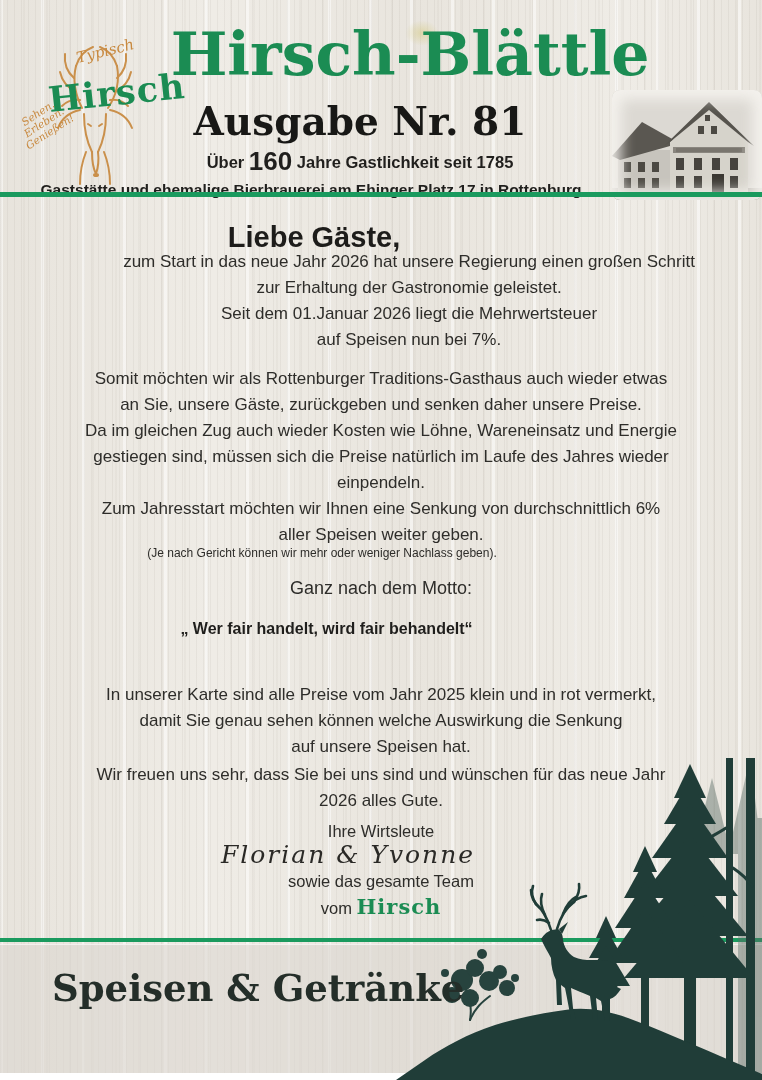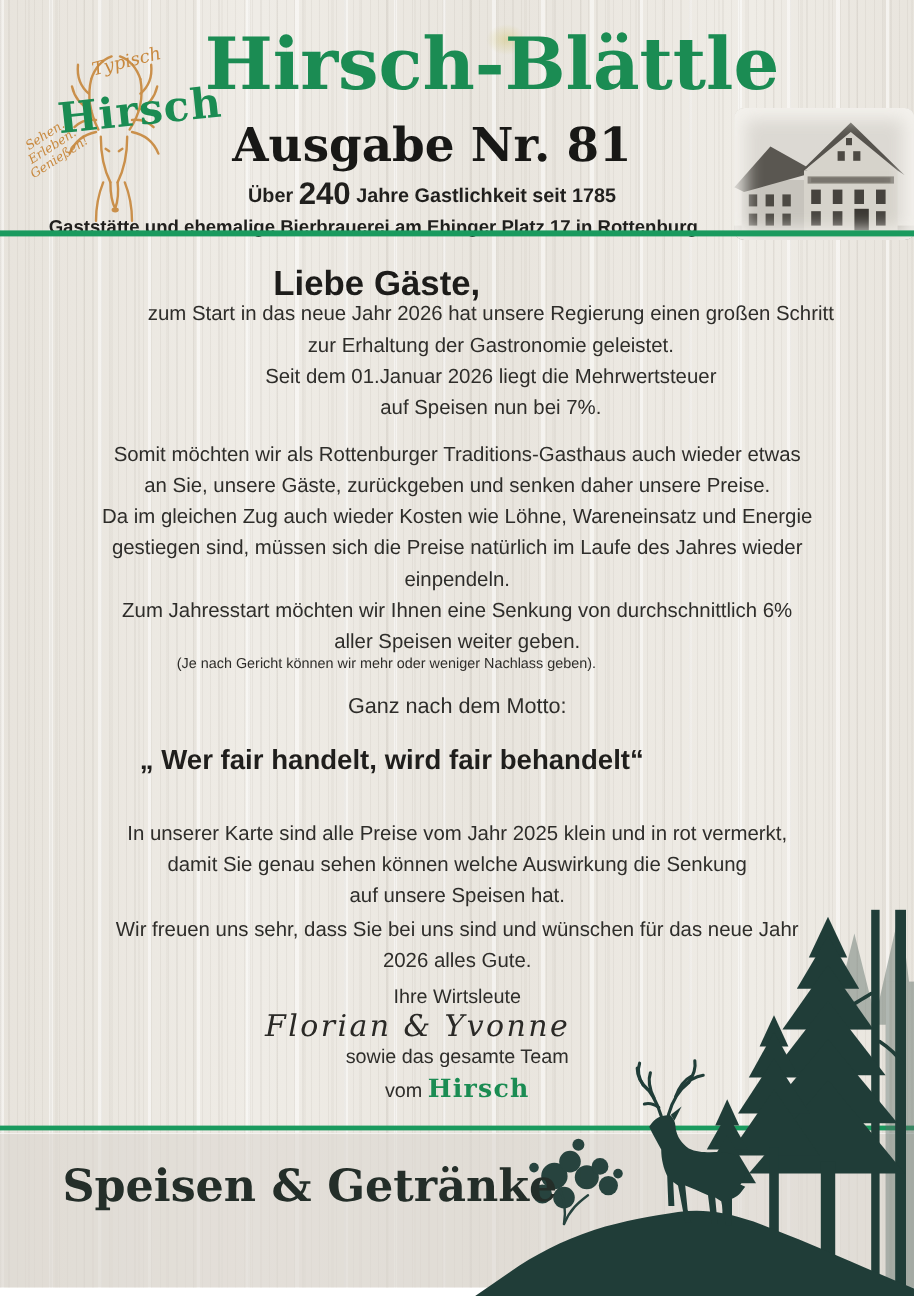--- a/index.html
+++ b/index.html
@@ -38,21 +38,21 @@
   .photo svg{display:block;}
   .photo-vig{position:absolute;left:0;top:0;width:150px;height:110px;border-radius:8px;
     box-shadow:inset 0 0 14px 9px rgba(246,244,239,.9);}
   .rule1{left:0;top:192px;width:762px;height:5px;background:var(--linegreen,#1a9a5e);}
   
   .greeting{left:12px;top:207px;width:604px;font-size:29px;font-weight:bold;color:#1d1c1a;margin-top:14px;}
   .para{left:0;width:762px;font-size:17px;line-height:26px;color:#2e2d2a;}
   .p1{top:249px;padding-left:28px;} .p2{top:366px;} .p3{top:418px;} .p4{top:496px;}
   .note{left:0;top:546px;width:644px;font-size:12px;color:#2e2d2a;}
   .motto-intro{left:0;top:578px;width:762px;font-size:18px;}
-  .motto{left:0;top:620px;width:653px;font-size:23px;font-weight:bold;color:#1f1e1c;}
+  .motto{left:0;top:620px;width:653px;font-size:16px;font-weight:bold;color:#1f1e1c;}
   .p5{top:682px;} .p6{top:762px;}
   .sig-intro{left:0;top:822px;width:762px;font-size:16.5px;}
   .sig-names{left:16px;top:840px;width:664px;font-family:"DejaVu Serif",serif;font-style:italic;
     font-size:25px;letter-spacing:2px;color:#2a2926;}
   .sig-team{left:0;top:872px;width:762px;font-size:16.5px;}
   .sig-from{left:0;top:894px;width:762px;font-size:16.5px;}
   .sig-from .hname{font-family:"DejaVu Serif",serif;font-weight:bold;font-size:21px;
     color:var(--green,#1b8c53);letter-spacing:1px;}
   
   .band{left:0;top:944px;width:762px;height:129px;background:rgba(219,215,209,.62);
@@ -102,21 +102,21 @@
     <span class="logo-typisch">Typisch</span>
     <span class="logo-hirsch">Hirsch</span>
     <span class="logo-tagline">Sehen. Erleben. Genießen!</span>
   </div>
 
   <div class="abs ctr serifhead title">Hirsch-Blättle</div>
   <div class="abs ctr serifhead issue">Ausgabe Nr. 81</div>
 
   <div class="abs ctr sub1">
     <span>Über</span>
-    <span class="num">240</span>
+    <span class="num">160</span>
     <span>Jahre Gastlichkeit seit 1785</span>
   </div>
   <div class="abs ctr sub2">Gaststätte und ehemalige Bierbrauerei am Ehinger Platz 17 in Rottenburg</div>
 
   <div class="abs photo">
     <svg width="150" height="110" viewBox="0 0 150 110">
       <rect x="0" y="0" width="150" height="110" fill="#dcd9d3"></rect>
       <rect x="0" y="98" width="150" height="12" fill="#b3afa8"></rect>
 
       <rect x="6" y="60" width="52" height="42" fill="#c7c4bd"></rect>

